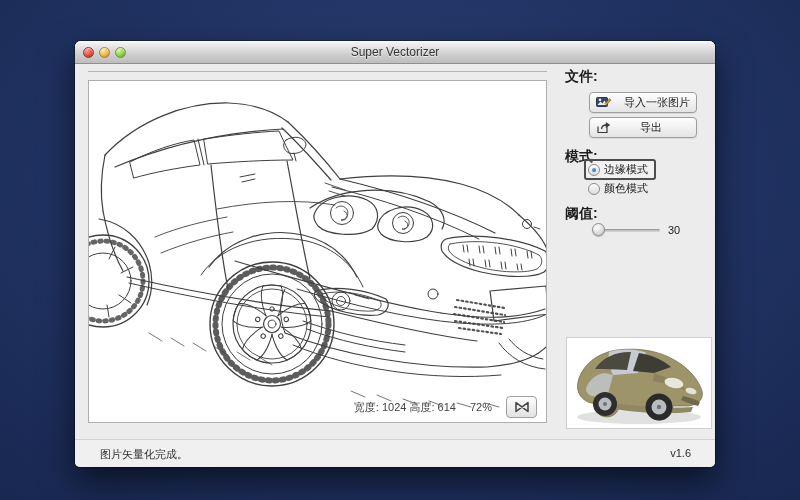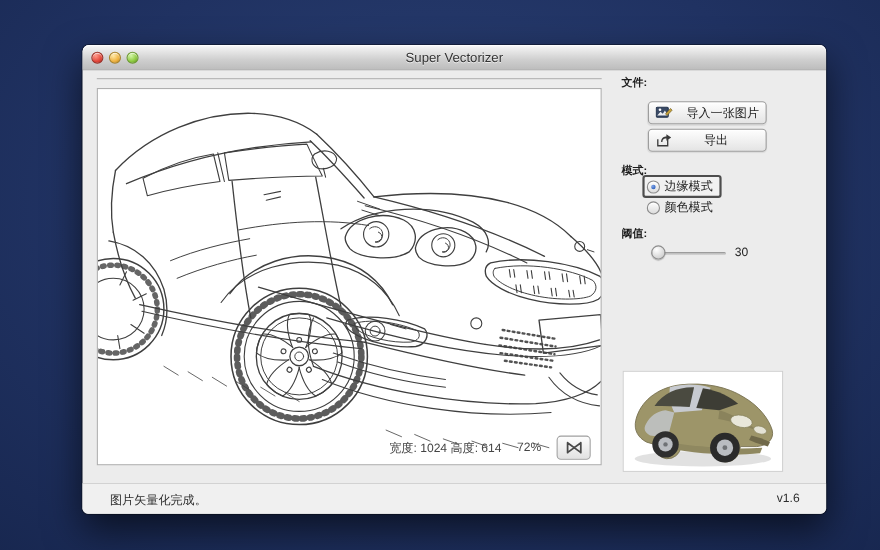--- a/index.html
+++ b/index.html
@@ -7,21 +7,20 @@
     width:800px;height:500px;overflow:hidden;
     font-family:"Liberation Sans","DejaVu Sans",sans-serif;
     background:radial-gradient(ellipse 900px 620px at 50% 36%, #2a4073 0%, #203262 38%, #17264e 72%, #101c3c 100%);
     position:relative;
   }
   .window{
     position:absolute;left:75px;top:41px;width:640px;height:426px;
     border-radius:6px 6px 5px 5px;
     background:#ececec;
     box-shadow:0 14px 34px rgba(0,0,0,.6), 0 0 0 1px rgba(0,0,0,.35);
-    padding-left:36px;
   }
   
   .titlebar{
     position:absolute;left:0;top:0;right:0;height:22px;
     border-radius:6px 6px 0 0;
     background:linear-gradient(#f7f7f7,#cfcfcf 60%,#bdbdbd);
     border-bottom:1px solid #8f8f8f;
     box-shadow:inset 0 1px 0 rgba(255,255,255,.8);
   }
   .title{
@@ -63,21 +62,21 @@
     display:flex;align-items:center;gap:14px;
     font-size:11px;color:#444;justify-content:flex-end;
   }
   .fit-btn{
     width:29px;height:20px;border:1px solid #9f9f9f;border-radius:4px;
     background:linear-gradient(#fdfdfd,#e2e2e2);
     display:flex;align-items:center;justify-content:center;
     box-shadow:0 1px 0 rgba(255,255,255,.8);
   }
   
-  .panel-label{position:absolute;font-size:10px;font-weight:bold;color:#1d1d1d;}
+  .panel-label{position:absolute;font-size:14px;font-weight:bold;color:#1d1d1d;}
   .pbtn{
     position:absolute;left:514px;width:108px;height:21px;
     border:1px solid #9d9d9d;border-radius:4px;
     background:linear-gradient(#fefefe,#e4e4e4);
     box-shadow:inset 0 1px 0 #fff, 0 1px 1px rgba(0,0,0,.08);
     display:flex;align-items:center;
     font-size:11px;color:#222;box-sizing:border-box;padding:0 6px;
   }
   .pbtn .blabel{flex:1;text-align:center;}
   .radio-row{position:absolute;display:flex;align-items:center;gap:4px;font-size:11px;color:#222;}

